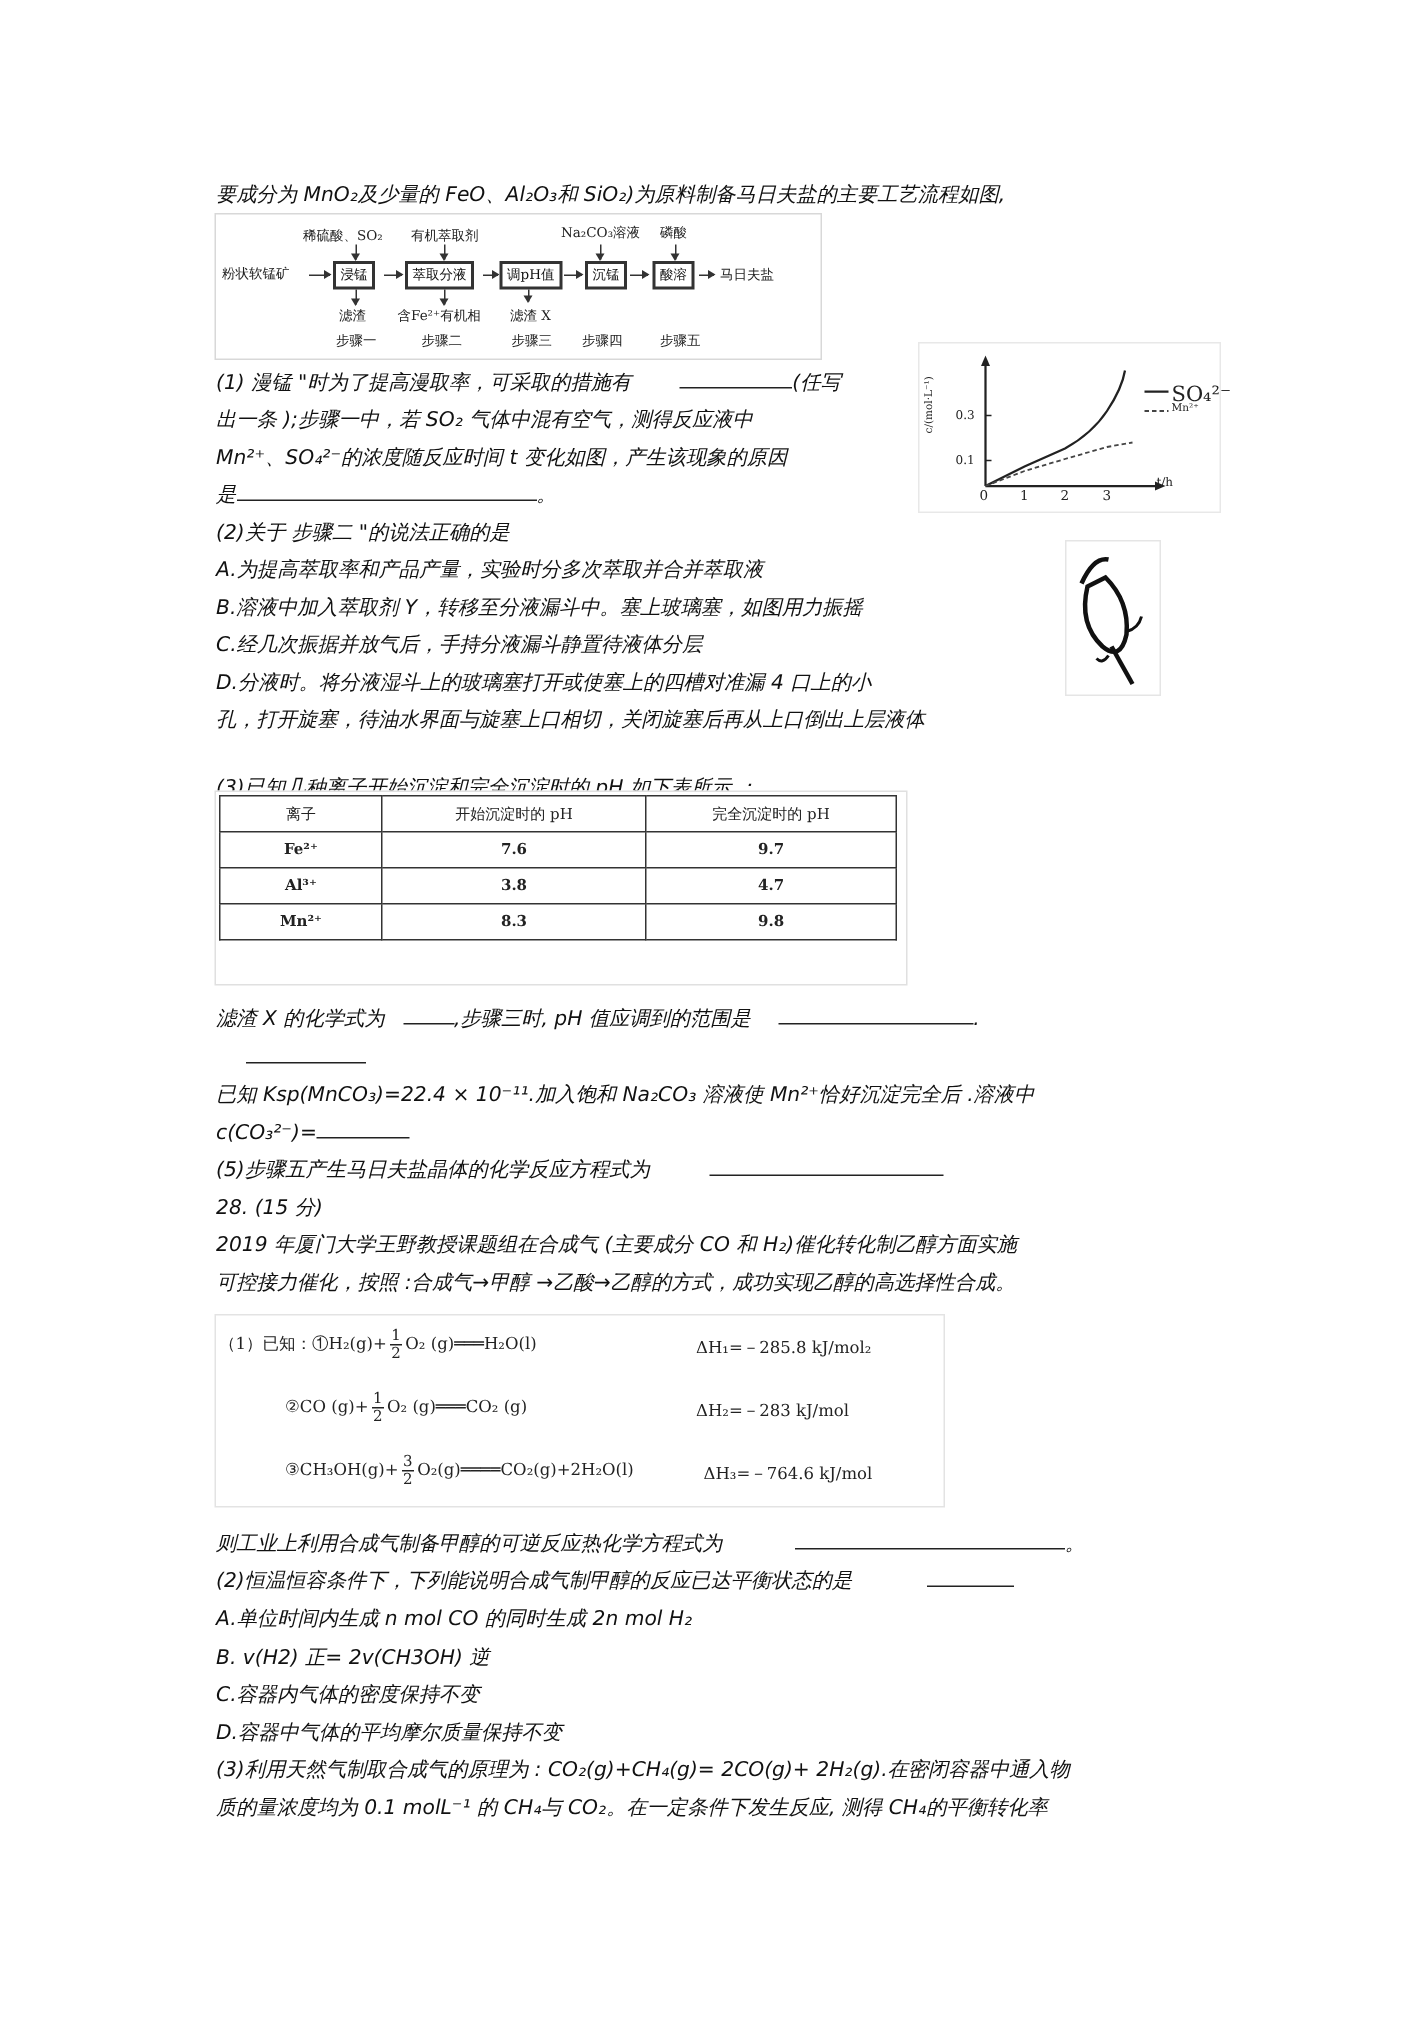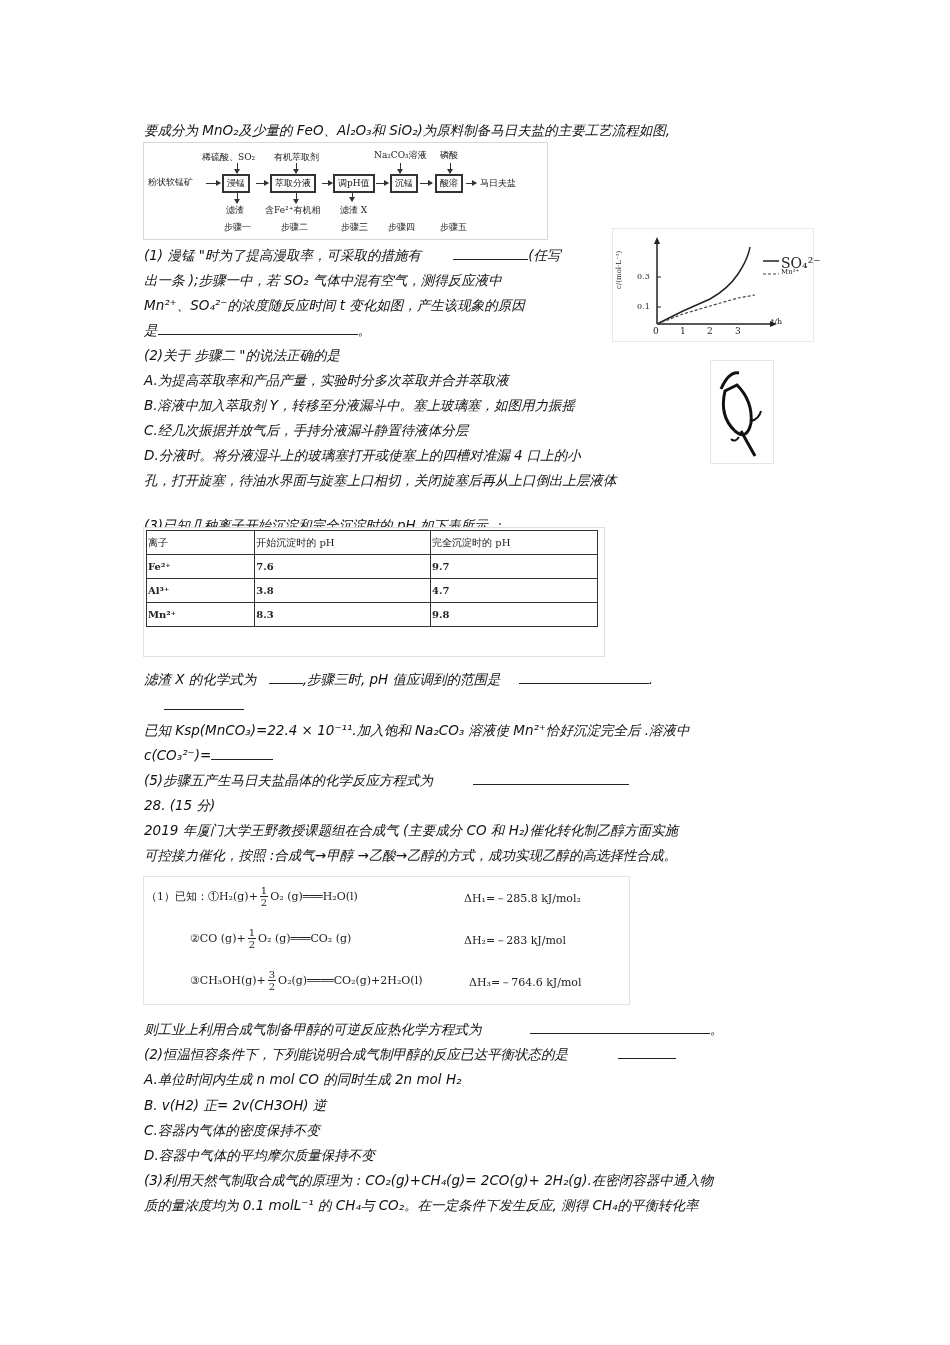--- a/index.html
+++ b/index.html
@@ -10,21 +10,21 @@
   .box { position:absolute; border:1px solid #d8d8d8; background:#fff; }
   
   .fc-node { position:absolute; border:2px solid #333; font-size:9px; padding:1px 3px; background:#fff; font-family:"DejaVu Serif",serif; }
   .fc-text { position:absolute; font-size:9px; font-family:"DejaVu Serif",serif; white-space:nowrap; color:#222; }
   .fc-arrow { position:absolute; height:1px; background:#333; }
   .fc-arrow::after { content:""; position:absolute; right:-1px; top:-3px; border-left:5px solid #333; border-top:3px solid transparent; border-bottom:3px solid transparent; }
   .fc-varrow { position:absolute; width:1px; background:#333; }
   .fc-varrow::after { content:""; position:absolute; bottom:-1px; left:-3px; border-top:5px solid #333; border-left:3px solid transparent; border-right:3px solid transparent; }
   
   table.ph { position:absolute; left:146px; top:530px; width:452px; border-collapse:collapse; font-family:"DejaVu Serif",serif; font-size:10px; }
-  table.ph td, table.ph th { border:1.5px solid #333; text-align:left; height:21px; font-weight:bold; color:#222; }
+  table.ph td, table.ph th { border:1.5px solid #333; text-align:center; height:21px; font-weight:bold; color:#222; }
   table.ph th { font-weight:normal; }
   
   .eq { position:absolute; font-family:"DejaVu Serif",serif; font-size:11px; white-space:nowrap; color:#222; }
   .frac { display:inline-block; vertical-align:middle; text-align:center; font-size:10px; line-height:11px; margin:0 2px; }
   .frac span { display:block; }
   .frac .num { border-bottom:1px solid #222; padding:0 1px; }
 </style>
 </head>
 <body>
 

